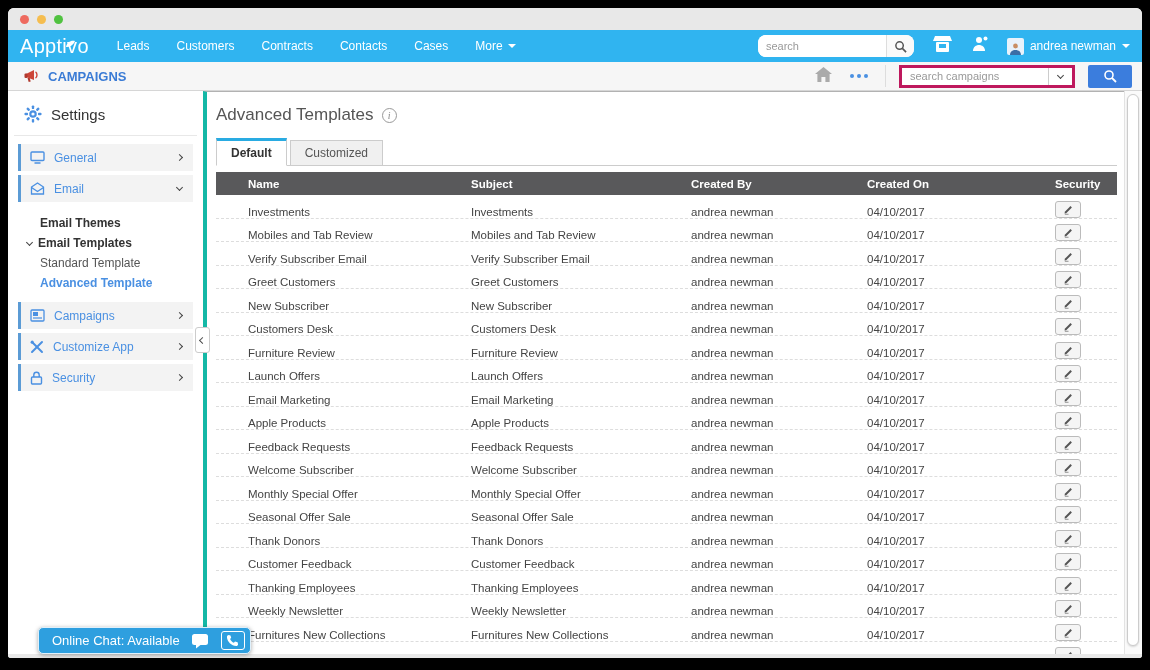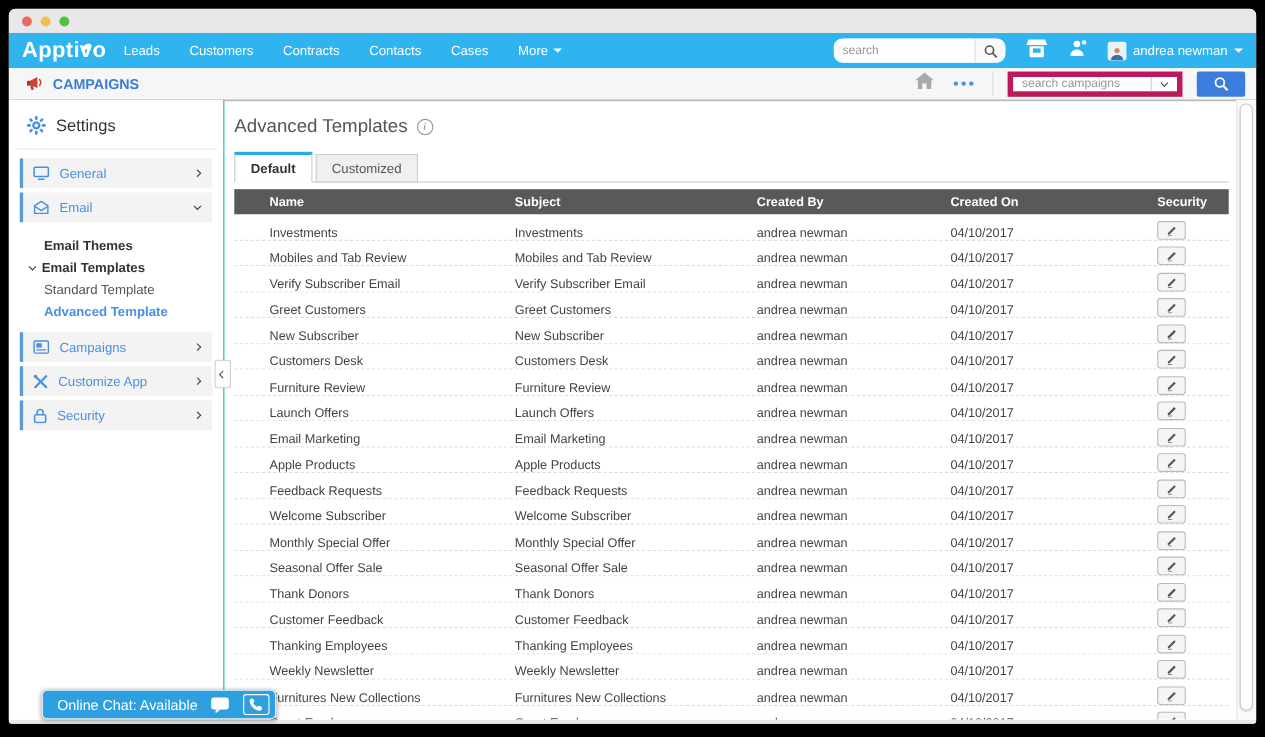--- a/index.html
+++ b/index.html
@@ -9,42 +9,42 @@
   .window{position:absolute;left:8px;top:8px;width:1134px;height:650px;background:#fff;
     border-radius:6px 6px 3px 3px;overflow:hidden}
 
   
   .titlebar{height:22px;background:#e8e8e8;display:flex;align-items:center;padding-left:12px;gap:8px}
   .dot{width:9px;height:9px;border-radius:50%}
   .dot.red{background:#ee6a5f}.dot.yellow{background:#f5bd4f}.dot.green{background:#50c240}
 
   
   .topnav{height:32px;background:#30b4f0;display:flex;align-items:center;padding:0 12px;color:#fff}
-  .logo{font-size:20px;font-weight:bold;letter-spacing:.3px;position:relative;margin-right:16px;cursor:pointer}
+  .logo{font-size:20px;font-weight:normal;letter-spacing:.3px;position:relative;margin-right:28px;cursor:pointer}
   .leaf{position:absolute;top:-5px;right:13px}
   .navitems{display:flex;gap:27px;font-size:12px;align-items:center}
   .navitem{cursor:pointer;white-space:nowrap}
   .moreitem{display:flex;align-items:center;gap:5px;cursor:pointer;font-size:12px;margin-left:27px}
   .caret-down{width:0;height:0;border-left:4px solid transparent;border-right:4px solid transparent;border-top:4px solid #fff}
   .nav-right{margin-left:auto;display:flex;align-items:center;gap:18px}
   .searchgroup{display:flex;height:22px;background:#fff;border-radius:8px;overflow:hidden}
   .searchgroup input{width:128px;border:none;outline:none;padding:0 8px;font-size:11px;color:#333}
   .searchgroup input::placeholder{color:#999}
   .searchbtn-top{width:28px;display:flex;align-items:center;justify-content:center;background:#fafafa;border-left:1px solid #ddd;cursor:pointer}
   .avatar{width:17px;height:17px;border-radius:2px;background:#e8f2fb;display:flex;align-items:flex-end;justify-content:center;overflow:hidden}
   .username{font-size:12px;display:flex;gap:6px;align-items:center;cursor:pointer}
 
   
   .appbar{height:29px;background:#f6f6f6;border-bottom:1px solid #d6d6d6;display:flex;align-items:center;padding:0 10px}
   .appname{display:flex;gap:7px;align-items:center;font-size:13px;font-weight:bold;color:#3a7bd5;margin-left:6px;cursor:pointer}
   .appbar-right{margin-left:auto;display:flex;align-items:center;gap:13px}
   .dots{display:flex;gap:3px;cursor:pointer;padding:4px}
   .dots i{width:4px;height:4px;border-radius:50%;background:#4a90e2}
   .vsep{width:1px;height:22px;background:#ddd}
-  .campselect{width:159px;height:23px;background:#fff;border:5px solid #be185d;display:flex;align-items:center;font-size:11px;color:#999;padding-left:8px;cursor:pointer}
+  .campselect{width:176px;height:23px;background:#fff;border:3px solid #be185d;display:flex;align-items:center;font-size:11px;color:#999;padding-left:8px;cursor:pointer}
   .selectchev{margin-left:auto;width:24px;height:100%;border-left:1px solid #ccc;display:flex;align-items:center;justify-content:center}
   .chev{display:inline-block;width:5px;height:5px;border-right:1.7px solid #444;border-bottom:1.7px solid #444}
   .chev.r{transform:rotate(-45deg)}
   .chev.d{transform:rotate(45deg);margin-top:-2px}
   .chev.l{border-right:none;border-left:1.7px solid #555;transform:rotate(45deg)}
   .campsearchbtn{width:44px;height:23px;background:#3b7ddd;border:none;border-radius:2px;display:flex;align-items:center;justify-content:center;cursor:pointer}
 
   
   .content{position:relative;height:563px;background:#fff}
 
@@ -53,21 +53,21 @@
   .sidebar-divider{border-bottom:1px solid #e8e8e8;margin:0 6px 8px 6px}
   .sitem{height:27px;margin:0 10px 4px 10px;background:#f3f3f3;border-left:3px solid #5b9bd5;display:flex;align-items:center;padding:0 11px 0 9px;font-size:12px;color:#4a90e2;gap:9px;cursor:pointer}
   .sitem .endchev{margin-left:auto}
   .subitems{padding:7px 0 9px 32px;display:flex;flex-direction:column}
   .subitem{height:20px;display:flex;align-items:center;font-size:12px;color:#555;cursor:pointer}
   .subitem.b{font-weight:bold;color:#333}
   .subitem.active{font-weight:bold;color:#4a90e2}
   .subchev{margin-left:-13px;margin-right:6px}
   .collapse{position:absolute;left:187px;top:236px;width:15px;height:26px;background:#fff;border:1px solid #ccc;border-radius:3px;display:flex;align-items:center;justify-content:center;z-index:5;cursor:pointer}
 
-  .main{position:absolute;left:195px;right:18px;top:0;bottom:0;border-left:1px solid #14b8a6;border-top:1px solid #b2b2b2;background:#fff;overflow:hidden}
+  .main{position:absolute;left:195px;right:18px;top:0;bottom:0;border-left:4px solid #14b8a6;border-top:1px solid #b2b2b2;background:#fff;overflow:hidden}
   .main-title{display:flex;align-items:center;gap:8px;margin:13px 0 13px 9px;font-size:17px;color:#555}
   .tabs{display:flex;margin:0 7px 0 9px;border-bottom:1px solid #ccc;align-items:flex-end}
   .tab{padding:5px 14px;font-size:12px;margin-bottom:-1px;cursor:pointer}
   .tab.active{background:#fff;border:1px solid #ccc;border-bottom:1px solid #fff;border-top:3px solid #29abe2;font-weight:bold;color:#333}
   .tab.inactive{background:#f0f0f0;border:1px solid #ccc;color:#555;margin-left:3px}
 
   .table{margin:6px 7px 0 9px}
   .thead{display:flex;background:#59595b;color:#fff;height:23px;align-items:center;font-size:11.5px;font-weight:bold}
   .tr{display:flex;height:23.5px;align-items:flex-end;border-bottom:1px dashed #ddd;font-size:11.5px;color:#444;background:#fff}
   .c0{width:22px}

